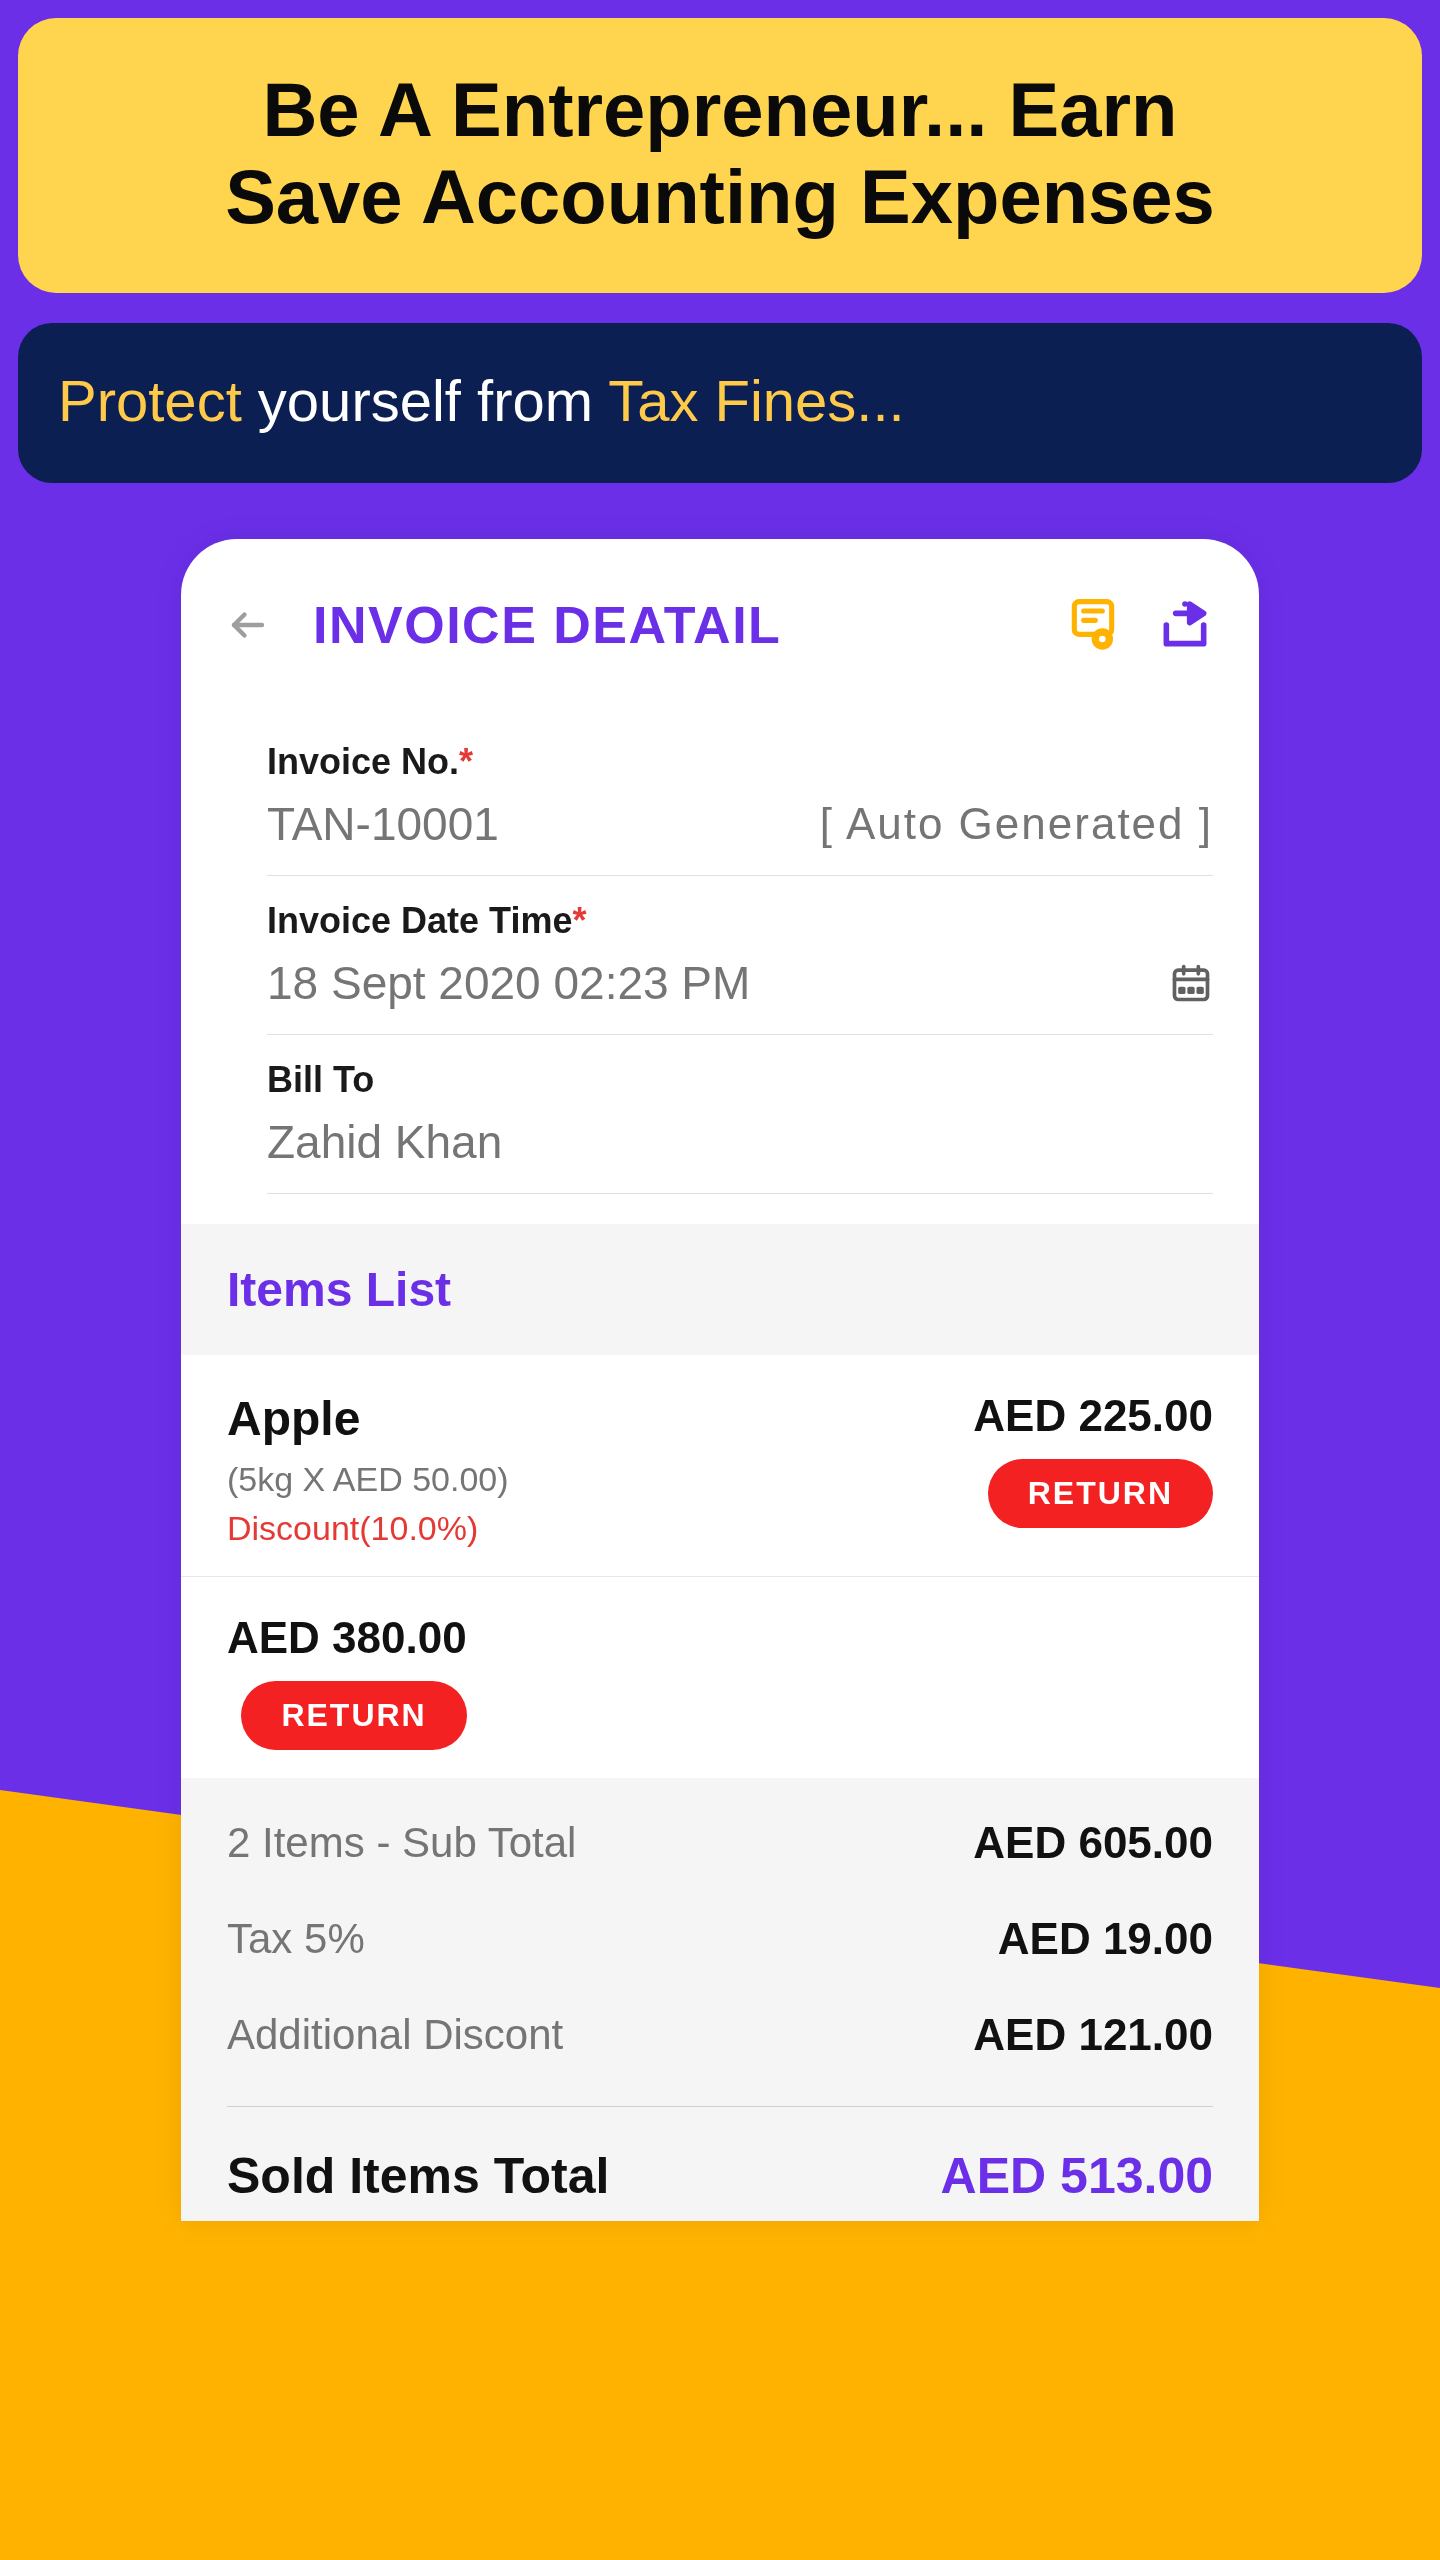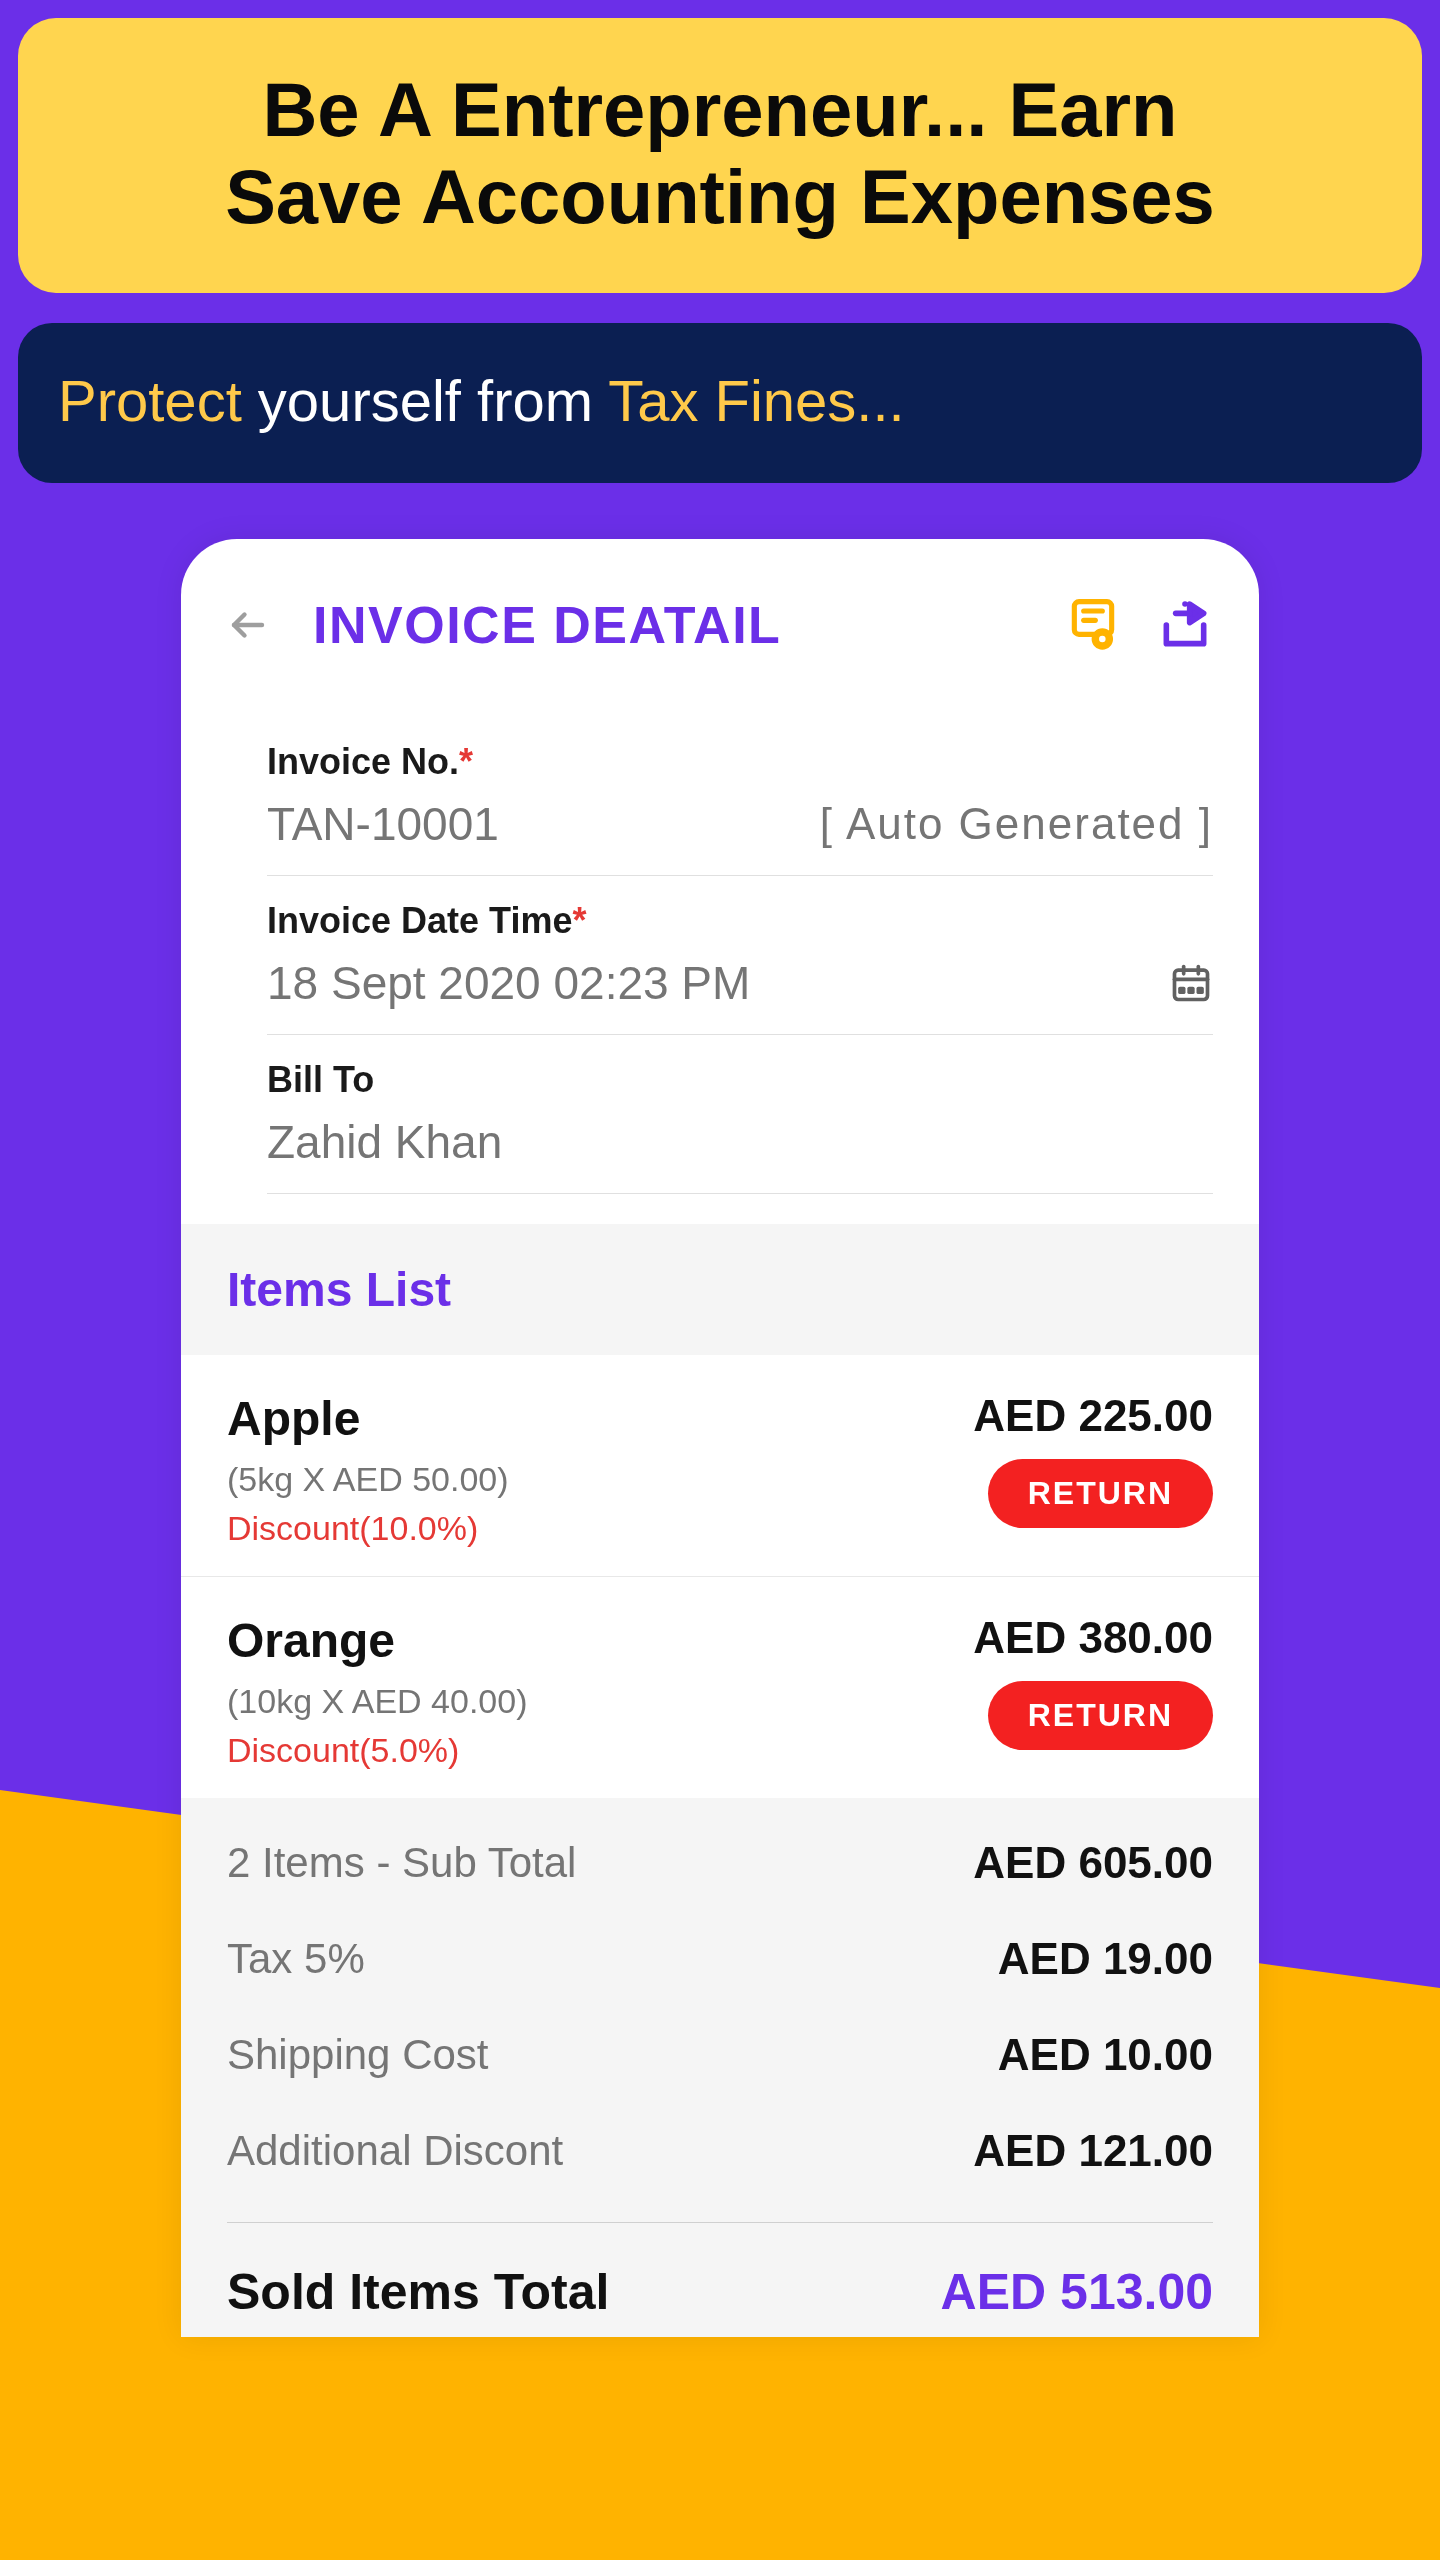--- a/index.html
+++ b/index.html
@@ -283,45 +283,36 @@
       <div class="item-sub">(5kg X AED 50.00)</div>
       <div class="item-discount">Discount(10.0%)</div>
     </div>
     <div class="item-right">
       <div class="item-price">AED 225.00</div>
       <button class="return-btn">RETURN</button>
     </div>
   </div>
 
   <div class="item-row" style="border-bottom:none">
-    <div class="item-left">
-      <div class="item-name">Orange</div>
-      <div class="item-sub">(10kg X AED 40.00)</div>
-      <div class="item-discount">Discount(5.0%)</div>
-    </div>
     <div class="item-right">
       <div class="item-price">AED 380.00</div>
       <button class="return-btn">RETURN</button>
     </div>
   </div>
 
   <div class="totals">
     <div class="totals-row">
       <div class="totals-label">2 Items - Sub Total</div>
       <div class="totals-value">AED 605.00</div>
     </div>
     <div class="totals-row">
       <div class="totals-label">Tax 5%</div>
       <div class="totals-value">AED 19.00</div>
     </div>
     <div class="totals-row">
-      <div class="totals-label">Shipping Cost</div>
-      <div class="totals-value">AED 10.00</div>
-    </div>
-    <div class="totals-row">
       <div class="totals-label">Additional Discont</div>
       <div class="totals-value">AED 121.00</div>
     </div>
     <div class="totals-divider"></div>
     <div class="grand-row">
       <div class="grand-label">Sold Items Total</div>
       <div class="grand-value">AED 513.00</div>
     </div>
   </div>
 

